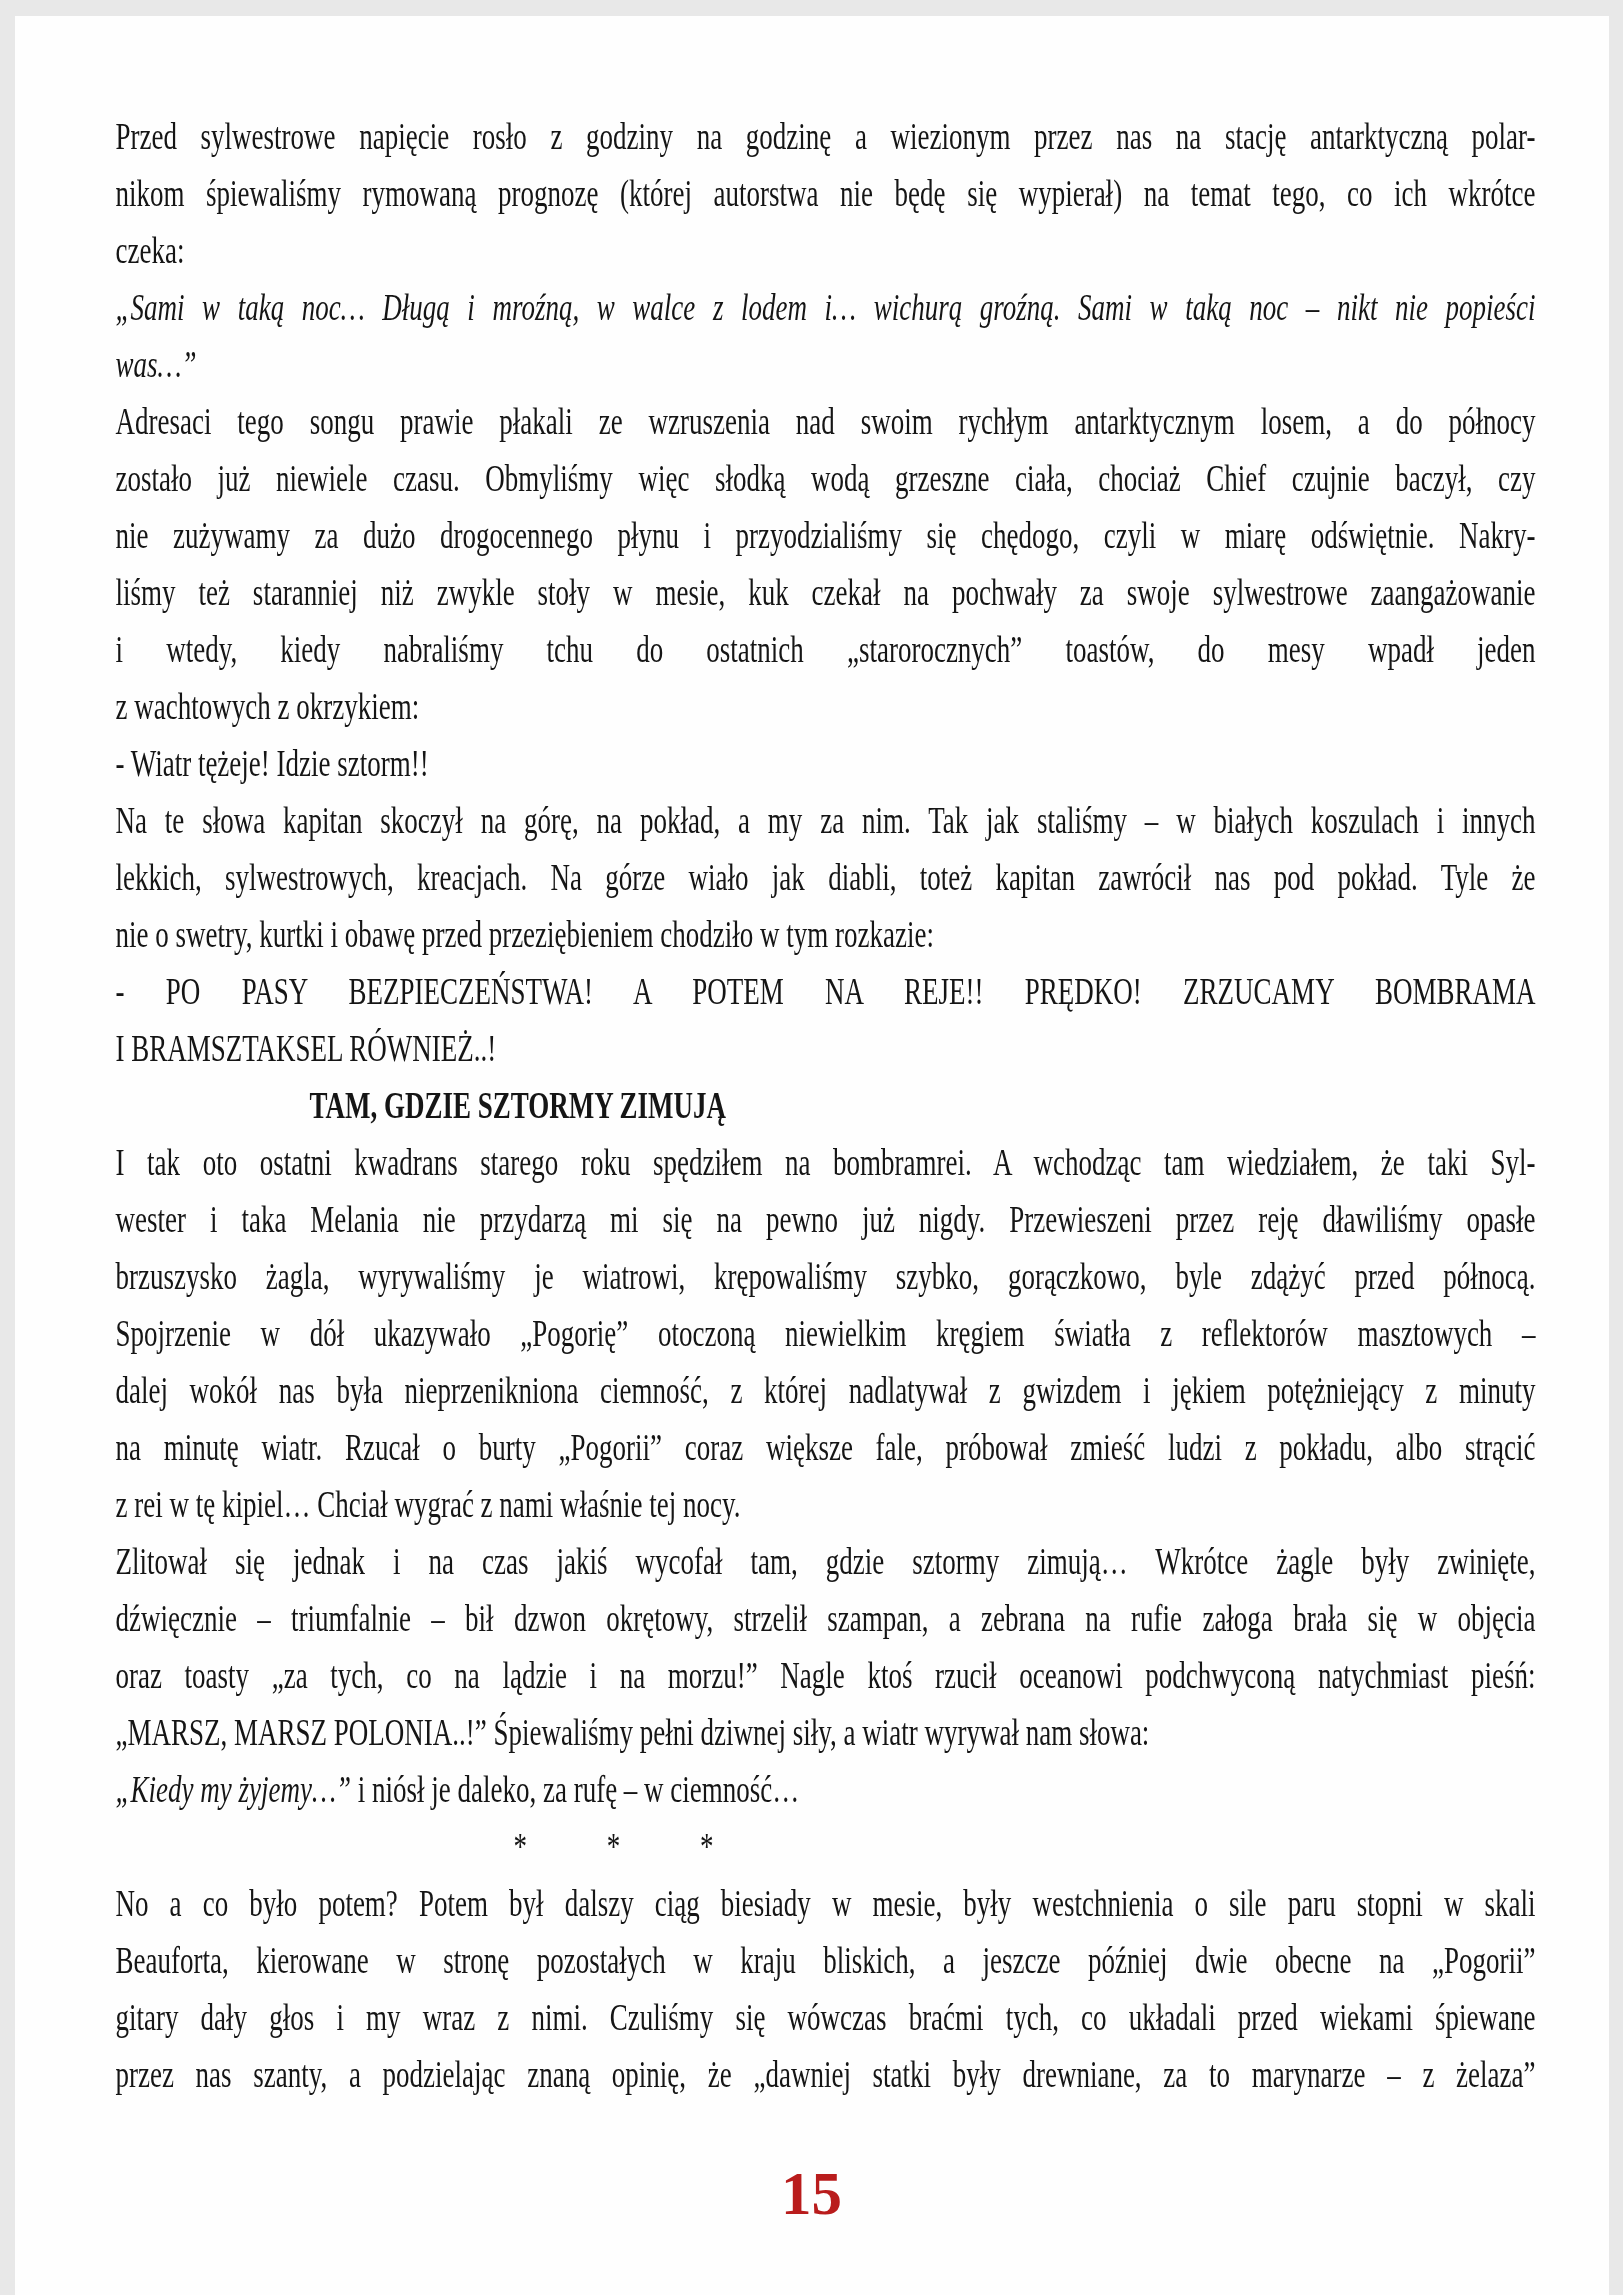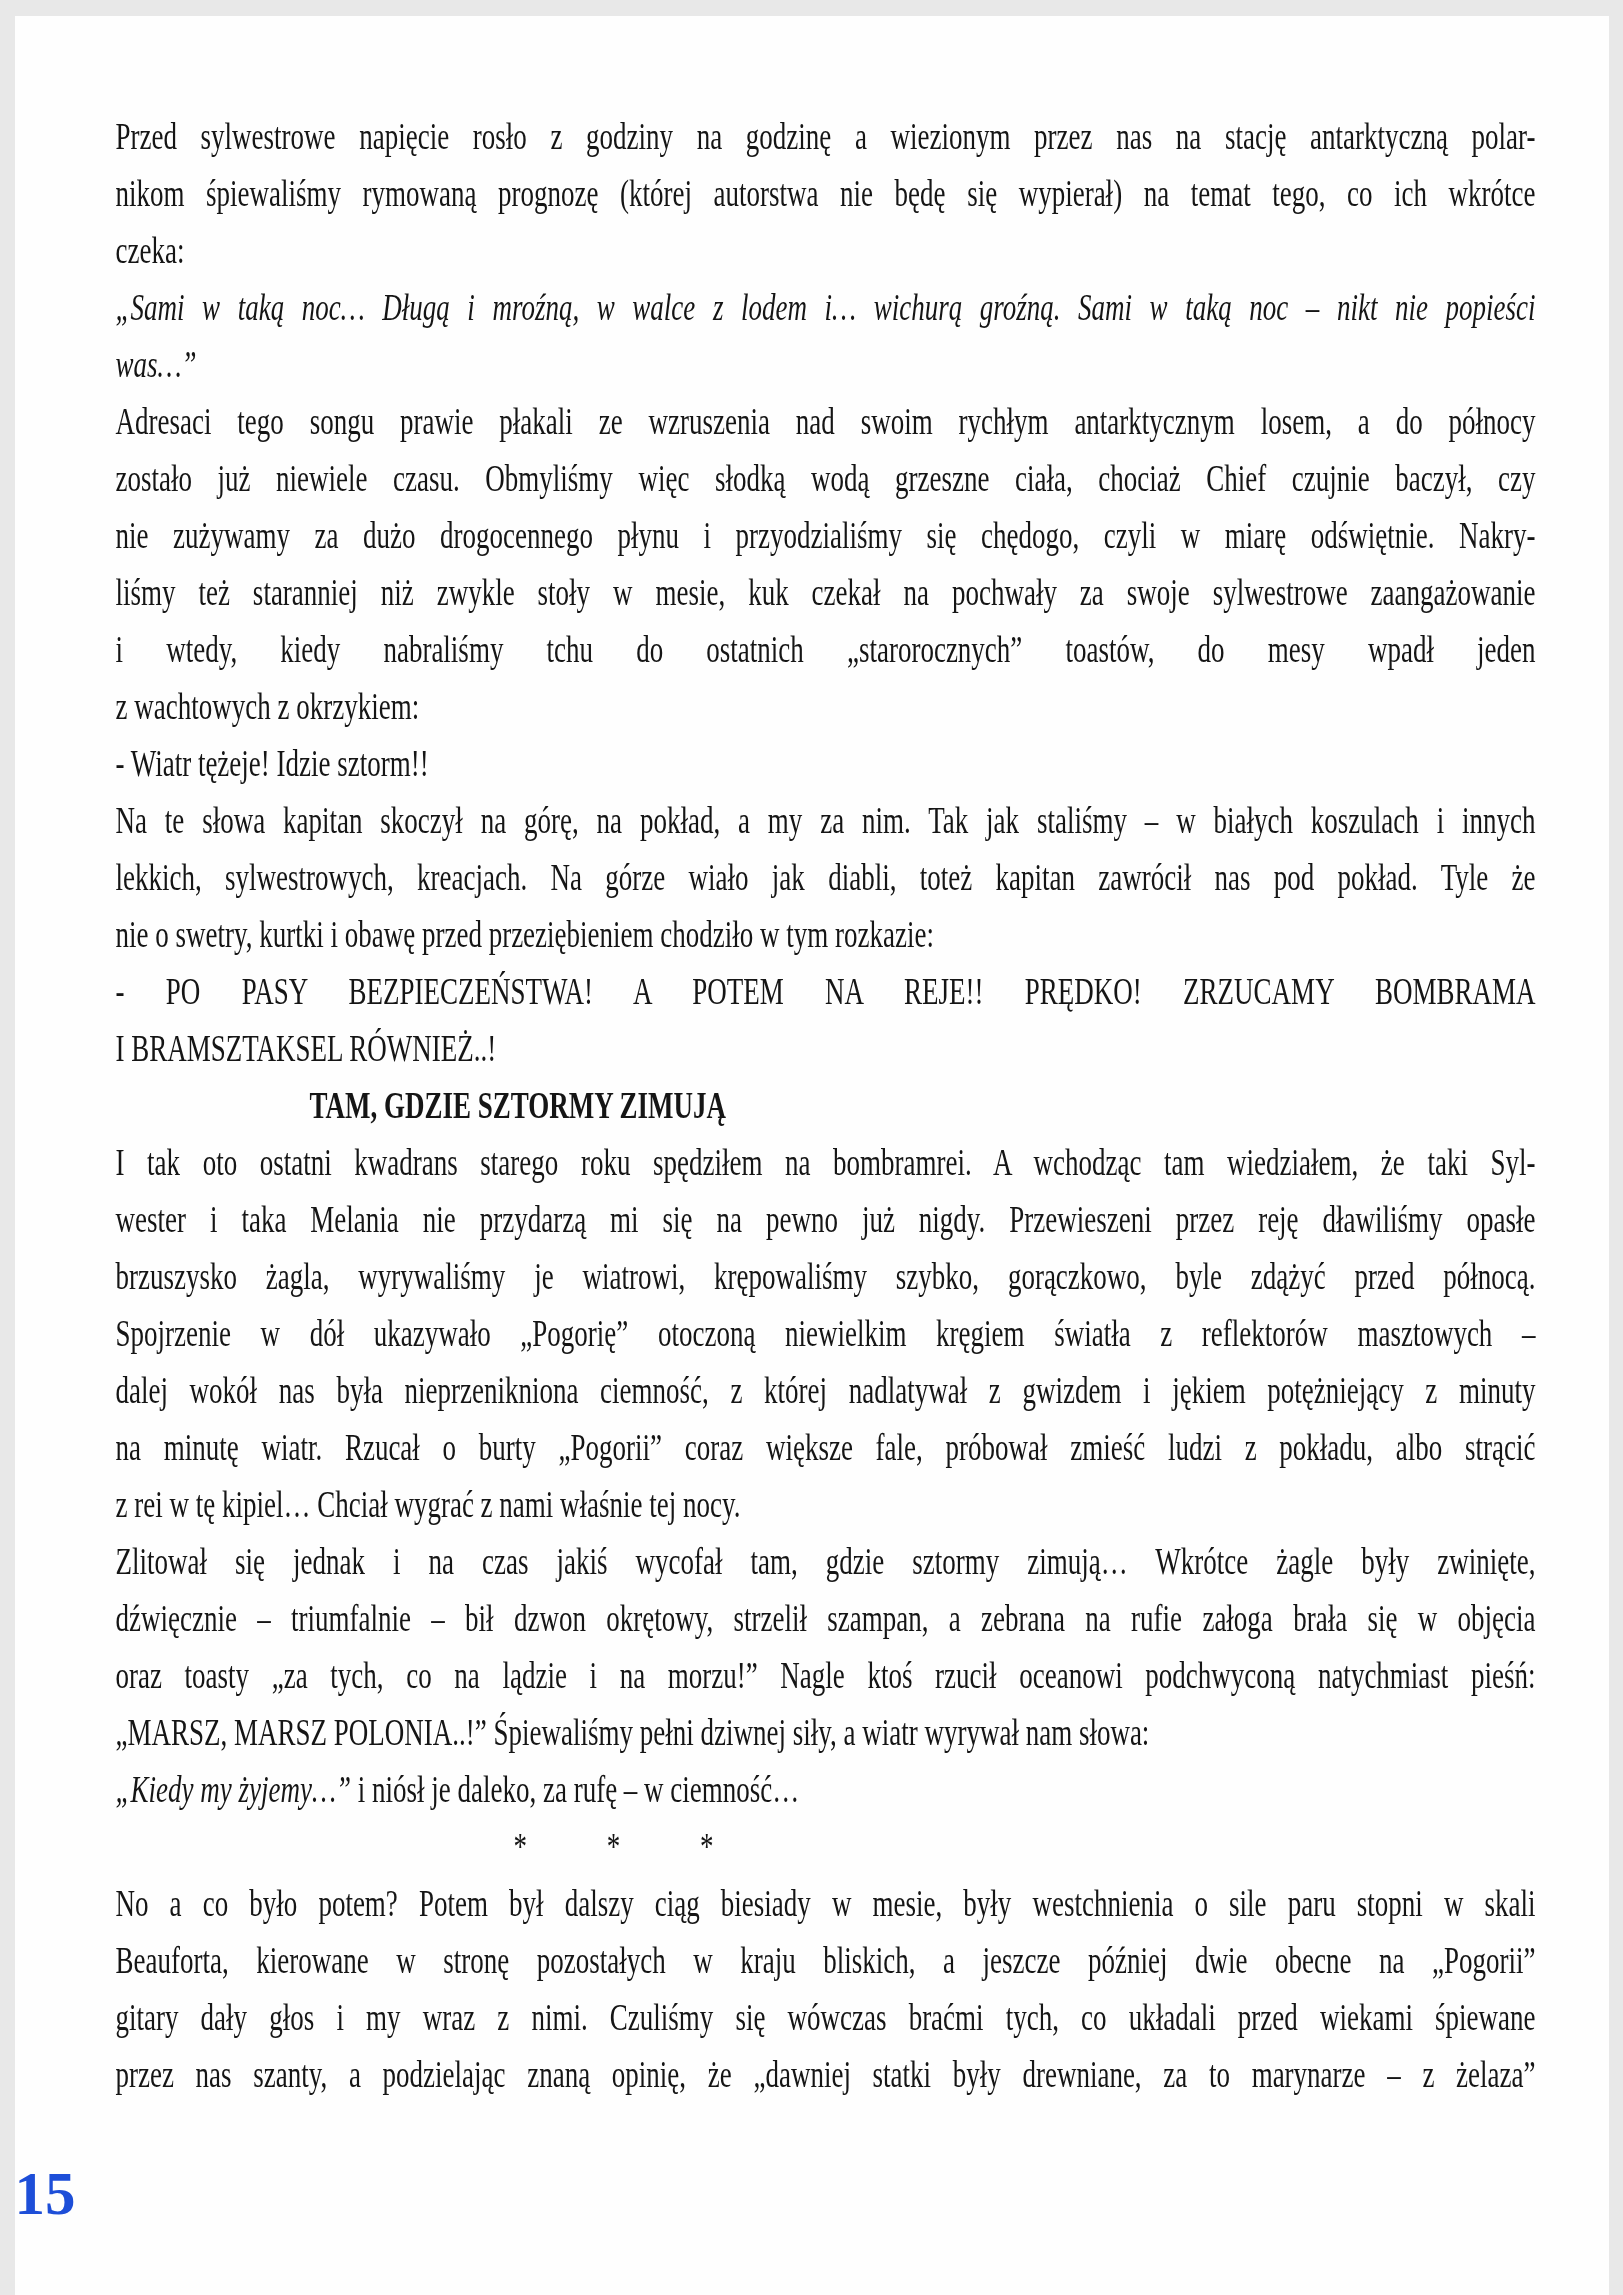--- a/index.html
+++ b/index.html
@@ -42,25 +42,25 @@
   .seg.italic { font-style: italic; }
   .line.separator {
     word-spacing: 73px;
     letter-spacing: 0;
   }
   .page-number {
     position: absolute;
     top: 2147px;
     left: 0;
     width: 100%;
-    text-align: left;
+    text-align: center;
     font-size: 61px;
     font-weight: bold;
     line-height: 1;
-    color: #1d4ed8;
+    color: #b91c1c;
   }
 </style>
 </head>
 <body>
 
 <div class="page">
   <div class="text-block">
       <div class="line justify">Przed sylwestrowe napięcie rosło z godziny na godzinę a wiezionym przez nas na stację antarktyczną polar-</div>
       <div class="line justify">nikom śpiewaliśmy rymowaną prognozę (której autorstwa nie będę się wypierał) na temat tego, co ich wkrótce</div>
       <div class="line left">czeka:</div>

